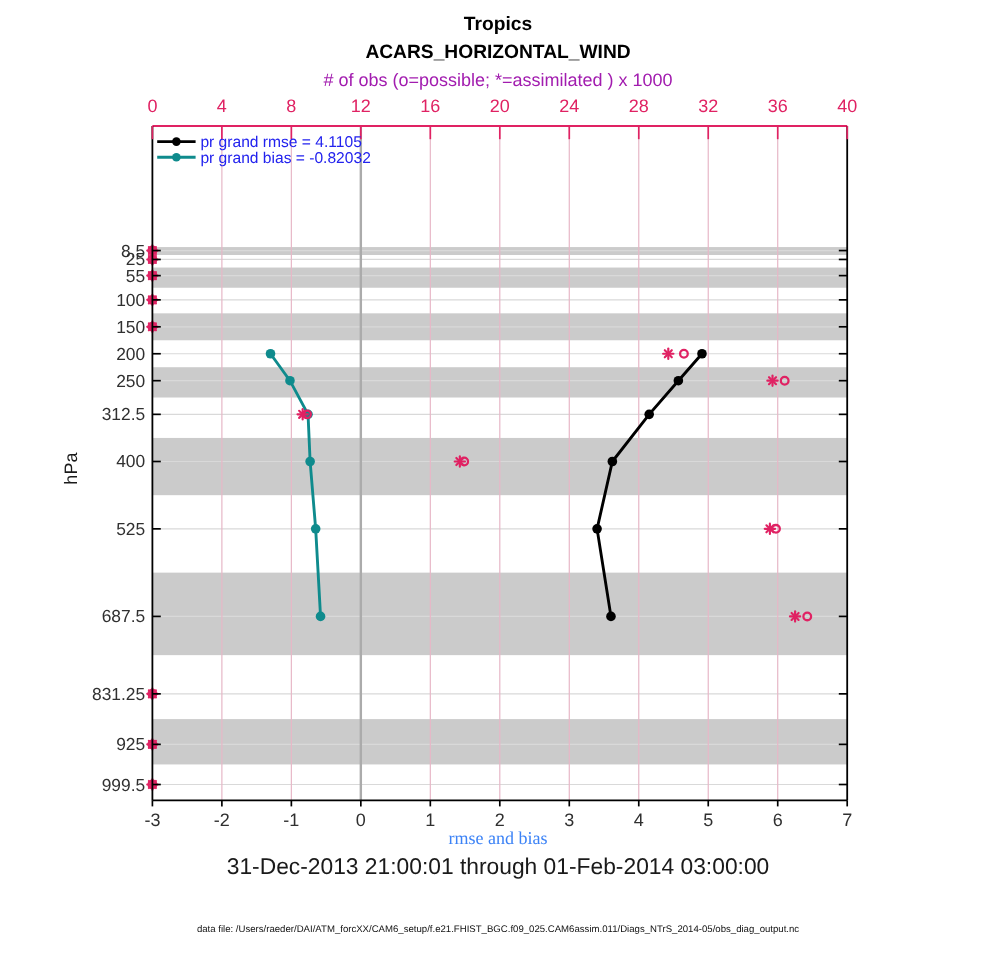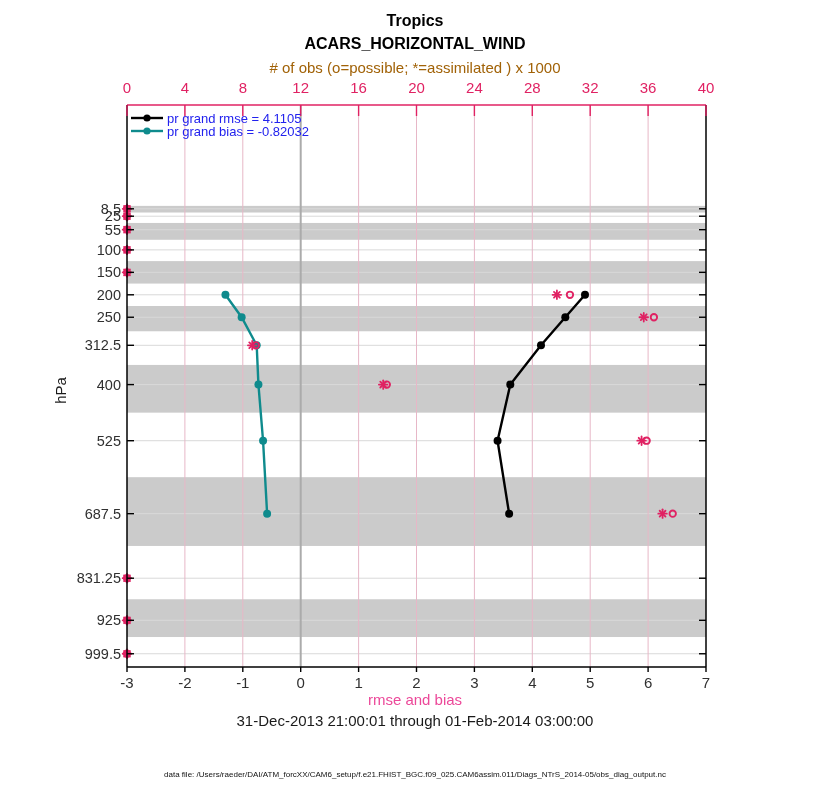--- a/index.html
+++ b/index.html
@@ -1,23 +1,23 @@
 <!DOCTYPE html>
 <html><head>
 <meta charset="utf-8">
 <style>
   html,body{margin:0;padding:0;background:#ffffff;}
   #page{position:relative;width:830px;height:800px;background:#ffffff;overflow:hidden;
         font-family:"Liberation Sans", sans-serif;}
   .ctr{position:absolute;left:0;width:830px;text-align:center;white-space:pre;}
   #title1{top:12px;font-size:16px;font-weight:bold;color:#000;}
   #title2{top:35px;font-size:16px;font-weight:bold;color:#000;}
-  #obslabel{top:59px;font-size:15px;color:#a16207;}
-  #xlabel{top:691px;font-size:15px;color:#ec4899;}
-  #daterange{top:712px;font-size:15px;color:#1a1a1a;}
+  #obslabel{top:59px;font-size:15px;color:#a21caf;}
+  #xlabel{top:691px;font-size:15px;color:#3b82f6;font-family:Liberation Serif, serif;}
+  #daterange{top:712px;font-size:19px;color:#1a1a1a;}
   #footer{top:770px;font-size:8px;color:#111;}
   #ylabel{position:absolute;left:30px;top:382px;width:60px;text-align:center;
           font-size:15px;color:#1a1a1a;transform:rotate(-90deg);transform-origin:center;}
   svg{position:absolute;left:0;top:0;}
 </style>
 </head>
 <body>
 
 <div id="page">
   <div id="title2" class="ctr">ACARS_HORIZONTAL_WIND</div>

